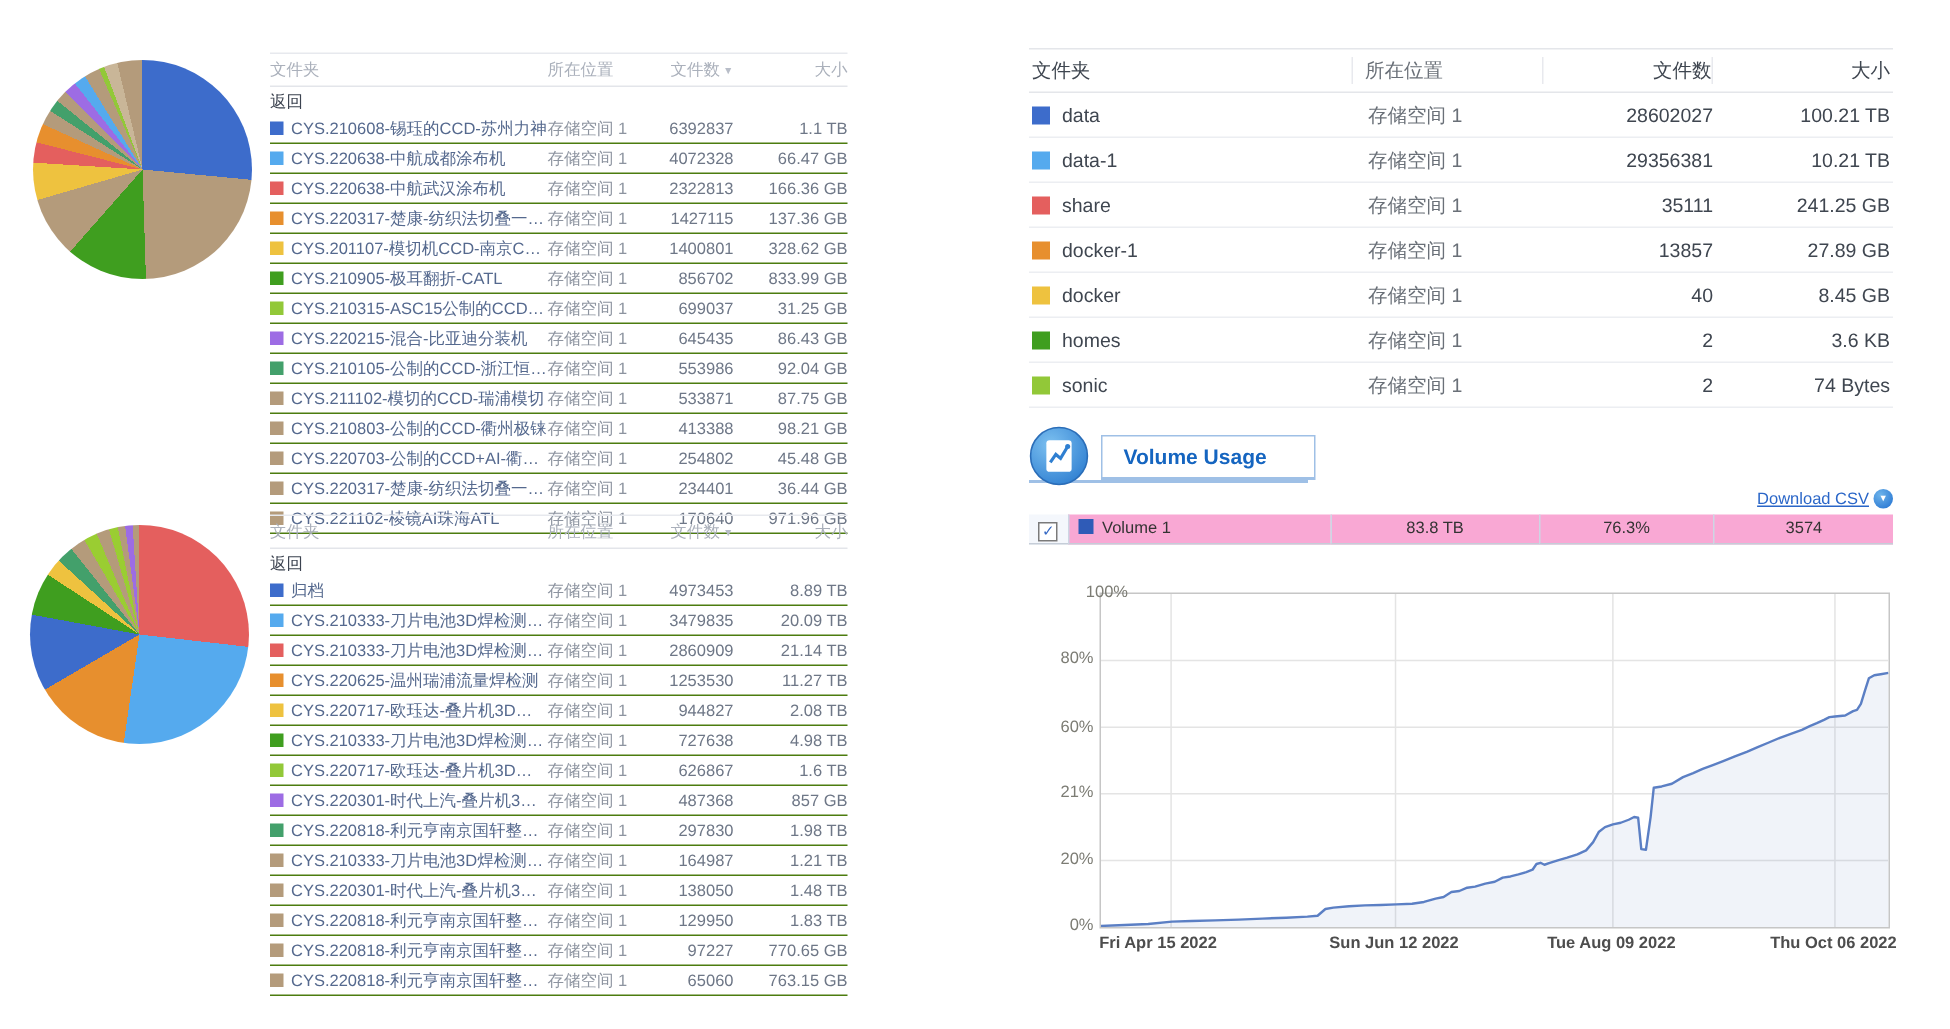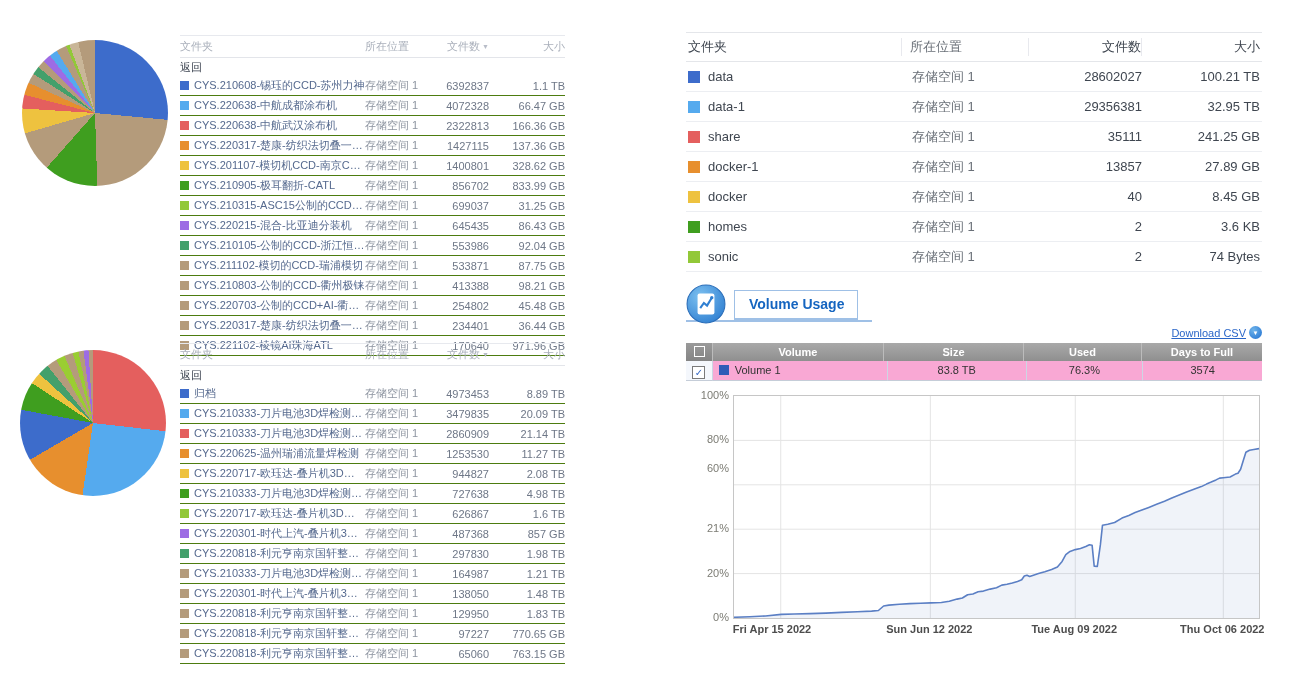--- a/index.html
+++ b/index.html
@@ -32,21 +32,21 @@
   .r-name{flex:1;min-width:0;white-space:nowrap;overflow:hidden;text-overflow:ellipsis;color:#3f4650;padding-left:2px;}
   .r-loc{width:118px;color:#6a7078;padding-left:8px;}
   .r-files{width:112px;text-align:right;color:#3f4650;}
   .r-size{width:118px;text-align:right;color:#3f4650;padding-right:2px;}
   #right-table .chip{width:12px;height:12px;margin-right:8px;vertical-align:-2px;}
   
   #vu{position:absolute;left:686px;top:286px;width:576px;}
   .vu-line{position:absolute;left:0;top:34px;width:186px;height:2px;background:#9fc0e6;}
   .vu-icon{position:absolute;left:0;top:-2px;width:40px;height:40px;}
   .vu-tab{position:absolute;left:48px;top:4px;height:27px;line-height:27px;background:#fff;
-          border:1px solid #9fc0e6;border-bottom:2px solid #9fc0e6;padding:0 13px 0 14px;
+          border:1px solid #9fc0e6;border-bottom:2px solid #9fc0e6;padding:0 32px 0 14px;
           color:#1565c0;font-weight:bold;font-size:14px;}
   .dl{position:absolute;right:0;top:40px;font-size:11px;color:#2a66c8;display:flex;align-items:center;gap:3px;cursor:pointer;}
   .dl a{color:#2a66c8;text-decoration:underline;}
   .dl-ic{display:inline-flex;align-items:center;justify-content:center;width:13px;height:13px;border-radius:50%;
          background:radial-gradient(circle at 35% 30%,#6db3ea,#1f6fd0);color:#fff;font-size:6px;}
   
   .vtable{position:absolute;left:0;top:57px;width:576px;font-size:11px;}
   .vtable .vtr{display:flex;}
   .vhead>div{background:linear-gradient(#a9a9a9,#8f8f8f);color:#fff;font-weight:bold;height:18px;line-height:18px;
              text-align:center;border-left:1px solid #bcbcbc;}
@@ -281,21 +281,21 @@
         <div class="tr">
           <div class="r-name"><span class="chip" style="background: rgb(61, 108, 203);"></span><span>data</span></div>
           <div class="r-loc">存储空间 1</div>
           <div class="r-files">28602027</div>
           <div class="r-size">100.21 TB</div>
         </div>
         <div class="tr">
           <div class="r-name"><span class="chip" style="background: rgb(85, 170, 238);"></span><span>data-1</span></div>
           <div class="r-loc">存储空间 1</div>
           <div class="r-files">29356381</div>
-          <div class="r-size">32.95 TB</div>
+          <div class="r-size">10.21 TB</div>
         </div>
         <div class="tr">
           <div class="r-name"><span class="chip" style="background: rgb(228, 95, 94);"></span><span>share</span></div>
           <div class="r-loc">存储空间 1</div>
           <div class="r-files">35111</div>
           <div class="r-size">241.25 GB</div>
         </div>
         <div class="tr">
           <div class="r-name"><span class="chip" style="background: rgb(231, 143, 46);"></span><span>docker-1</span></div>
           <div class="r-loc">存储空间 1</div>
@@ -338,27 +338,20 @@
       <circle cx="24.5" cy="13" r="1.6" fill="#2f7fd1"></circle>
     </svg>
     <div class="vu-tab">Volume Usage</div>
 
     <div class="dl">
       <a href="#">Download CSV</a>
       <span class="dl-ic">▼</span>
     </div>
 
     <div class="vtable">
-      <div class="vtr vhead">
-        <div class="v-cb"><span class="cbox-h"></span></div>
-        <div class="v-name">Volume</div>
-        <div class="v-size">Size</div>
-        <div class="v-used">Used</div>
-        <div class="v-days">Days to Full</div>
-      </div>
       <div class="vtr vrow">
         <div class="v-cb"><span class="cbox">✓</span></div>
         <div class="v-name"><span class="vchip" id="vchip" style="background: rgb(47, 91, 183);"></span><span>Volume 1</span></div>
         <div class="v-size">83.8 TB</div>
         <div class="v-used">76.3%</div>
         <div class="v-days">3574</div>
       </div>
     </div>
   </div>
 
@@ -372,23 +365,23 @@
           <line x1="196.35" y1="0" x2="196.35" y2="222" stroke="#e4e4e4" stroke-width="1"></line>
           <line x1="341.25" y1="0" x2="341.25" y2="222" stroke="#e4e4e4" stroke-width="1"></line>
           <line x1="489.3" y1="0" x2="489.3" y2="222" stroke="#e4e4e4" stroke-width="1"></line>
           <path d="M0,222 L0.0,221.3 L15.8,220.7 L31.5,220.0 L47.3,218.4 L60.4,218.0 L76.1,217.6 L91.9,217.1 L107.6,216.4 L123.4,215.8 L137.6,215.1 L144.4,214.5 L149.6,210.0 L154.9,209.1 L165.4,208.2 L175.9,207.6 L186.4,207.3 L196.9,206.9 L207.4,206.5 L215.3,205.3 L223.1,203.1 L228.4,202.0 L233.6,198.7 L238.9,198.0 L244.1,195.8 L249.4,195.1 L256.2,193.1 L262.5,191.8 L267.8,189.1 L273.0,188.3 L278.3,186.9 L283.5,185.4 L287.7,183.8 L290.3,180.0 L293.0,179.2 L295.6,180.5 L298.7,179.4 L304.5,177.6 L310.8,175.8 L317.6,173.6 L323.4,170.9 L328.1,165.4 L331.8,158.7 L336.0,155.4 L341.3,153.6 L346.5,152.5 L351.8,150.5 L355.4,148.7 L358.1,149.2 L360.2,170.1 L363.3,170.5 L366.4,148.7 L368.5,129.2 L373.8,128.3 L380.6,126.5 L388.0,122.1 L394.8,119.4 L401.1,116.6 L407.9,114.1 L414.8,111.4 L422.6,108.3 L430.5,105.2 L437.8,102.1 L445.2,99.0 L452.6,95.9 L459.9,93.2 L467.3,90.6 L472.5,88.1 L477.2,86.1 L482.0,83.9 L485.6,82.1 L489.3,81.7 L496.1,81.0 L501.4,78.1 L504.0,77.3 L506.6,73.3 L509.3,64.4 L511.9,56.2 L515.5,54.2 L519.8,53.5 L525.0,52.6 L525,222 Z" fill="rgba(110,140,200,0.10)"></path>
           <polyline points="0.0,221.3 15.8,220.7 31.5,220.0 47.3,218.4 60.4,218.0 76.1,217.6 91.9,217.1 107.6,216.4 123.4,215.8 137.6,215.1 144.4,214.5 149.6,210.0 154.9,209.1 165.4,208.2 175.9,207.6 186.4,207.3 196.9,206.9 207.4,206.5 215.3,205.3 223.1,203.1 228.4,202.0 233.6,198.7 238.9,198.0 244.1,195.8 249.4,195.1 256.2,193.1 262.5,191.8 267.8,189.1 273.0,188.3 278.3,186.9 283.5,185.4 287.7,183.8 290.3,180.0 293.0,179.2 295.6,180.5 298.7,179.4 304.5,177.6 310.8,175.8 317.6,173.6 323.4,170.9 328.1,165.4 331.8,158.7 336.0,155.4 341.3,153.6 346.5,152.5 351.8,150.5 355.4,148.7 358.1,149.2 360.2,170.1 363.3,170.5 366.4,148.7 368.5,129.2 373.8,128.3 380.6,126.5 388.0,122.1 394.8,119.4 401.1,116.6 407.9,114.1 414.8,111.4 422.6,108.3 430.5,105.2 437.8,102.1 445.2,99.0 452.6,95.9 459.9,93.2 467.3,90.6 472.5,88.1 477.2,86.1 482.0,83.9 485.6,82.1 489.3,81.7 496.1,81.0 501.4,78.1 504.0,77.3 506.6,73.3 509.3,64.4 511.9,56.2 515.5,54.2 519.8,53.5 525.0,52.6" fill="none" stroke="#5b7fc4" stroke-width="1.6" stroke-linejoin="round"></polyline>
         </svg></div>
     <div id="ylabs">
         <div class="ylab" style="top: 221px;">0%</div>
         <div class="ylab" style="top: 176.6px;">20%</div>
         <div class="ylab" style="top: 132.2px;">21%</div>
-        <div class="ylab" style="top: 72px;">60%</div>
+        <div class="ylab" style="top: 89px;">60%</div>
         <div class="ylab" style="top: 43.4px;">80%</div>
-        <div class="ylab" style="top: -1px;">100%</div>
+        <div class="ylab" style="top: -1px; margin-left: 23px;">100%</div>
       </div>
     <div id="xlabs">
         <div class="xlab" style="left: 72px;">Fri Apr 15 2022</div>
         <div class="xlab" style="left: 229.35px;">Sun Jun 12 2022</div>
         <div class="xlab" style="left: 374.25px;">Tue Aug 09 2022</div>
         <div class="xlab" style="left: 522.3px;">Thu Oct 06 2022</div>
       </div>
   </div>
 
 </div>

